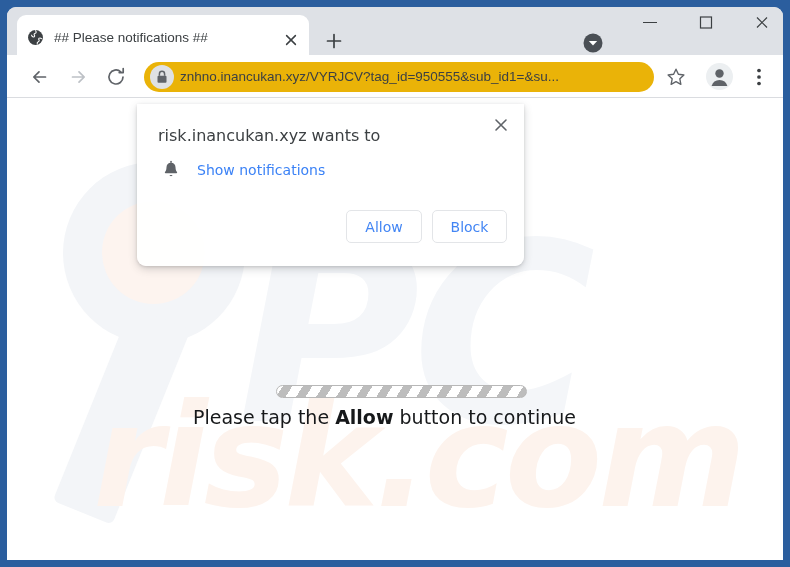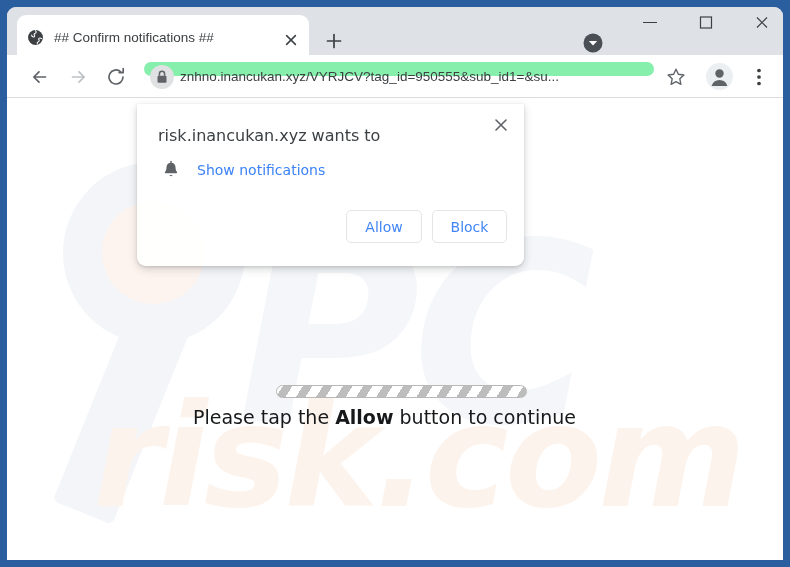--- a/index.html
+++ b/index.html
@@ -133,22 +133,22 @@
   }
   #nav-back    { left: 20px; }
   #nav-forward { left: 58px; }
   #nav-reload  { left: 96px; }
 
   #omnibox {
     position: absolute;
     left: 137px;
     top: 7px;
     width: 510px;
-    height: 14px;
-    background: #86efac;
+    height: 30px;
+    background: #eab308;
     border-radius: 15px;
     cursor: text;
   }
   #site-lock {
     position: absolute;
     left: 6px;
     top: 3px;
     width: 24px;
     height: 24px;
     border-radius: 50%;
@@ -378,21 +378,21 @@
       <div id="tab-active"></div>
 
       <div id="tab-favicon">
         <svg width="17" height="17" viewBox="0 0 24 24">
           <circle cx="12" cy="12" r="10.5" fill="#3c4043"></circle>
           <path d="M12 2.4c1.4 1.3 1.1 3.2-.3 3.6-1.5.4-2.2 1.6-1.3 2.7.9 1.1.3 2.5-1 2.6-1.6.2-2.6-1.1-3-2.6" fill="none" stroke="#ffffff" stroke-width="1.5" stroke-linecap="round"></path>
           <path d="M14.5 21.2c-.5-1.5.2-2.7 1.4-3.2 1.3-.5 1.7-1.9.9-2.9-.8-1-.2-2.3 1.1-2.4 1-.1 1.9.3 2.5 1" fill="none" stroke="#ffffff" stroke-width="1.5" stroke-linecap="round"></path>
         </svg>
       </div>
 
-      <div id="tab-title">## Confirm notifications ##</div>
+      <div id="tab-title">## Please notifications ##</div>
 
       <div id="tab-close">
         <svg width="20" height="20" viewBox="0 0 20 20">
           <path d="M5.6 5.6 L14.4 14.4 M14.4 5.6 L5.6 14.4" stroke="#3c4043" stroke-width="1.5" stroke-linecap="round"></path>
         </svg>
       </div>
 
       <div id="new-tab-button">
         <svg width="22" height="22" viewBox="0 0 22 22">
           <path d="M11 4.5 V17.5 M4.5 11 H17.5" stroke="#3c4043" stroke-width="1.7" stroke-linecap="round"></path>

